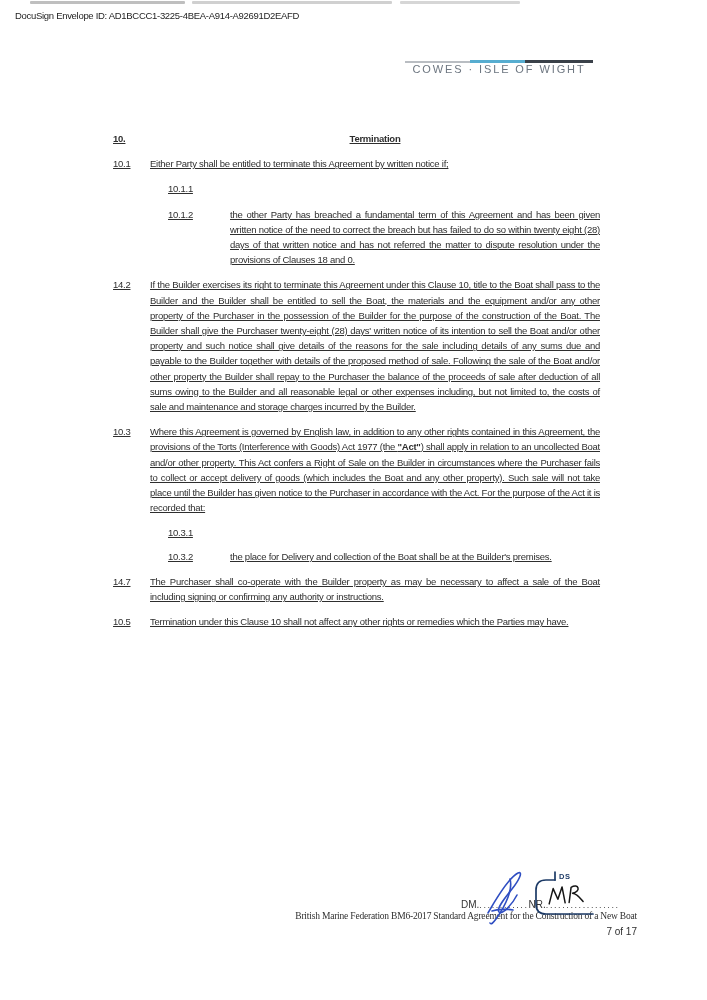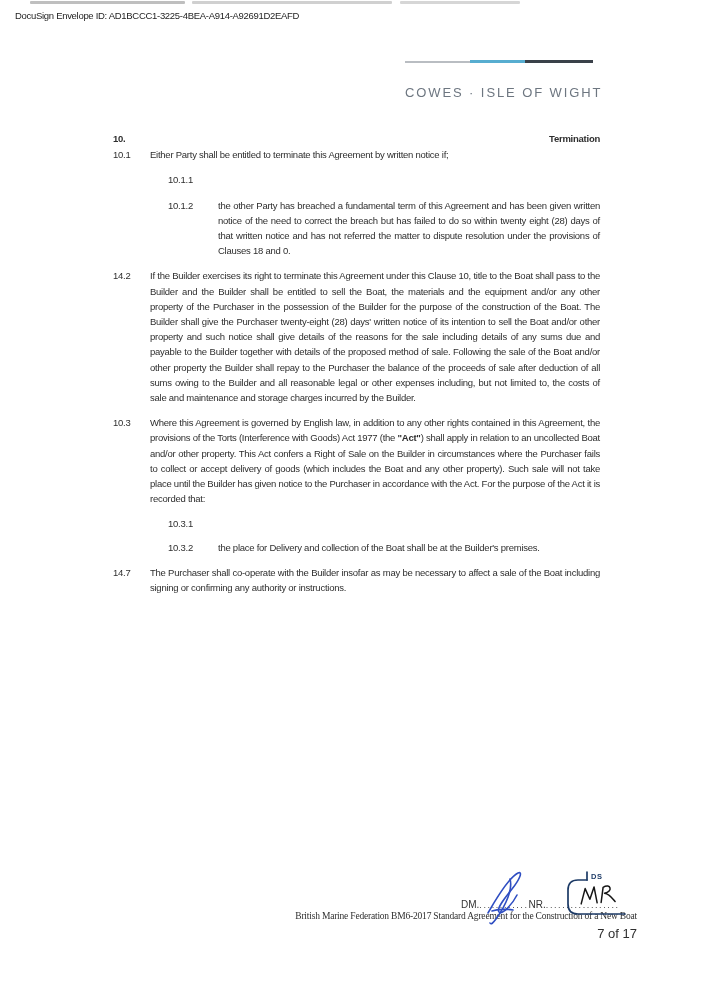--- a/index.html
+++ b/index.html
@@ -32,57 +32,57 @@
   .logo-name {
     font-size:15px; font-weight:600; letter-spacing:3px;
     color:#2b3744; white-space:nowrap;
   }
   .logo-rule { margin-top:5px; height:3px; display:flex; align-items:center; }
   .logo-rule .seg { display:block; }
   .seg1 { width:65px; height:2px;  background:#b9bdc2; }
   .seg2 { width:55px; height:2.5px; background:#57add0; }
   .seg3 { width:68px; height:3px;  background:#3a4149; }
   .logo-tagline {
-    margin-top:22px; font-size:13px; letter-spacing:1.9px;
+    margin-top:0; font-size:11px; letter-spacing:1.9px;
     color:#6d7680; white-space:nowrap;
   }
 
   
   .clauses {
     position:absolute; left:113px; top:131px; width:487px;
     font-size:9.5px; letter-spacing:-0.25px; line-height:15.2px;
   }
-  .clause { display:flex; margin-top:10px; }
+  .clause { display:flex; margin-top:10px;text-decoration:underline; }
   .clause:nth-child(1) { margin-top:0; }
-  .clause:nth-child(2) { margin-top:1px;justify-content:flex-end; }
+  .clause:nth-child(2) { margin-top:10px;justify-content:flex-end; }
   .clause:nth-child(8) { margin-top:8px; }
   .clause .num { flex:none; }
   .clause.lvl1 .num { width:37px; }
-  .clause.lvl2 { padding-left:55px; }
+  .clause.lvl2 { padding-left:55px;gap:12px; }
   .clause.lvl2 .num { width:50px; }
   .clause .txt { flex:1; text-align:justify; }
   .clause.heading { font-weight:bold; }
-  .clause.heading .txt { text-align:right; }
+  .clause.heading .txt { text-align:center; }
 
   
   .sig-row {
     position:absolute; left:461px; top:899px;
     font-size:10px; color:#333; white-space:nowrap;
   }
   .sig-row .dots { letter-spacing:1.6px; font-size:9px; color:#444; }
   .sig-scribble { position:absolute; left:482px; top:869px; width:50px; height:58px; z-index:3; }
-  .initials-field { position:absolute; left:561px; top:867px; width:78px; height:54px; z-index:2; cursor:pointer; }
+  .initials-field { position:absolute; left:529px; top:867px; width:78px; height:54px; z-index:2; cursor:pointer; }
 
   .footer-line1 {
     position:absolute; right:70px; top:911px;
     font-size:9.5px; letter-spacing:-0.2px; color:#2f2f2f; white-space:nowrap;font-family:Liberation Serif, serif;
   }
   .footer-page {
     position:absolute; right:70px; top:926px;
-    font-size:13px; color:#2f2f2f;
+    font-size:10px; color:#2f2f2f;
   }
 </style>
 </head>
 <body>
 
 <div class="page">
 
   <div class="artifact a1"></div>
   <div class="artifact a2"></div>
   <div class="artifact a3"></div>
@@ -124,21 +124,25 @@
       </div>
       <div class="clause lvl2">
         <span class="num">10.3.1</span>
       </div>
       <div class="clause lvl2">
         <span class="num">10.3.2</span>
         <span class="txt">the place for Delivery and collection of the Boat shall be at the Builder's premises.</span>
       </div>
       <div class="clause lvl1">
         <span class="num">14.7</span>
-        <span class="txt">The Purchaser shall co-operate with the Builder insofar as may be necessary to affect a sale of the Boat including signing or confirming any authority or instructions.</span>
+        <span class="txt">The Purchaser shall co-operate with the Builder property as may be necessary to affect a sale of the Boat including signing or confirming any authority or instructions.</span>
+      </div>
+      <div class="clause lvl1">
+        <span class="num">10.5</span>
+        <span class="txt">Termination under this Clause 10 shall not affect any other rights or remedies which the Parties may have.</span>
       </div>
     </div>
 
   <div class="sig-row">
     <span>DM.</span><span class="dots">............</span><span>NR.</span><span class="dots">..................</span>
   </div>
 
   <div class="sig-scribble">
     <svg width="50" height="58" viewBox="0 0 50 58">
       <g fill="none" stroke="#2f4ec2" stroke-width="1.6" stroke-linecap="round">

